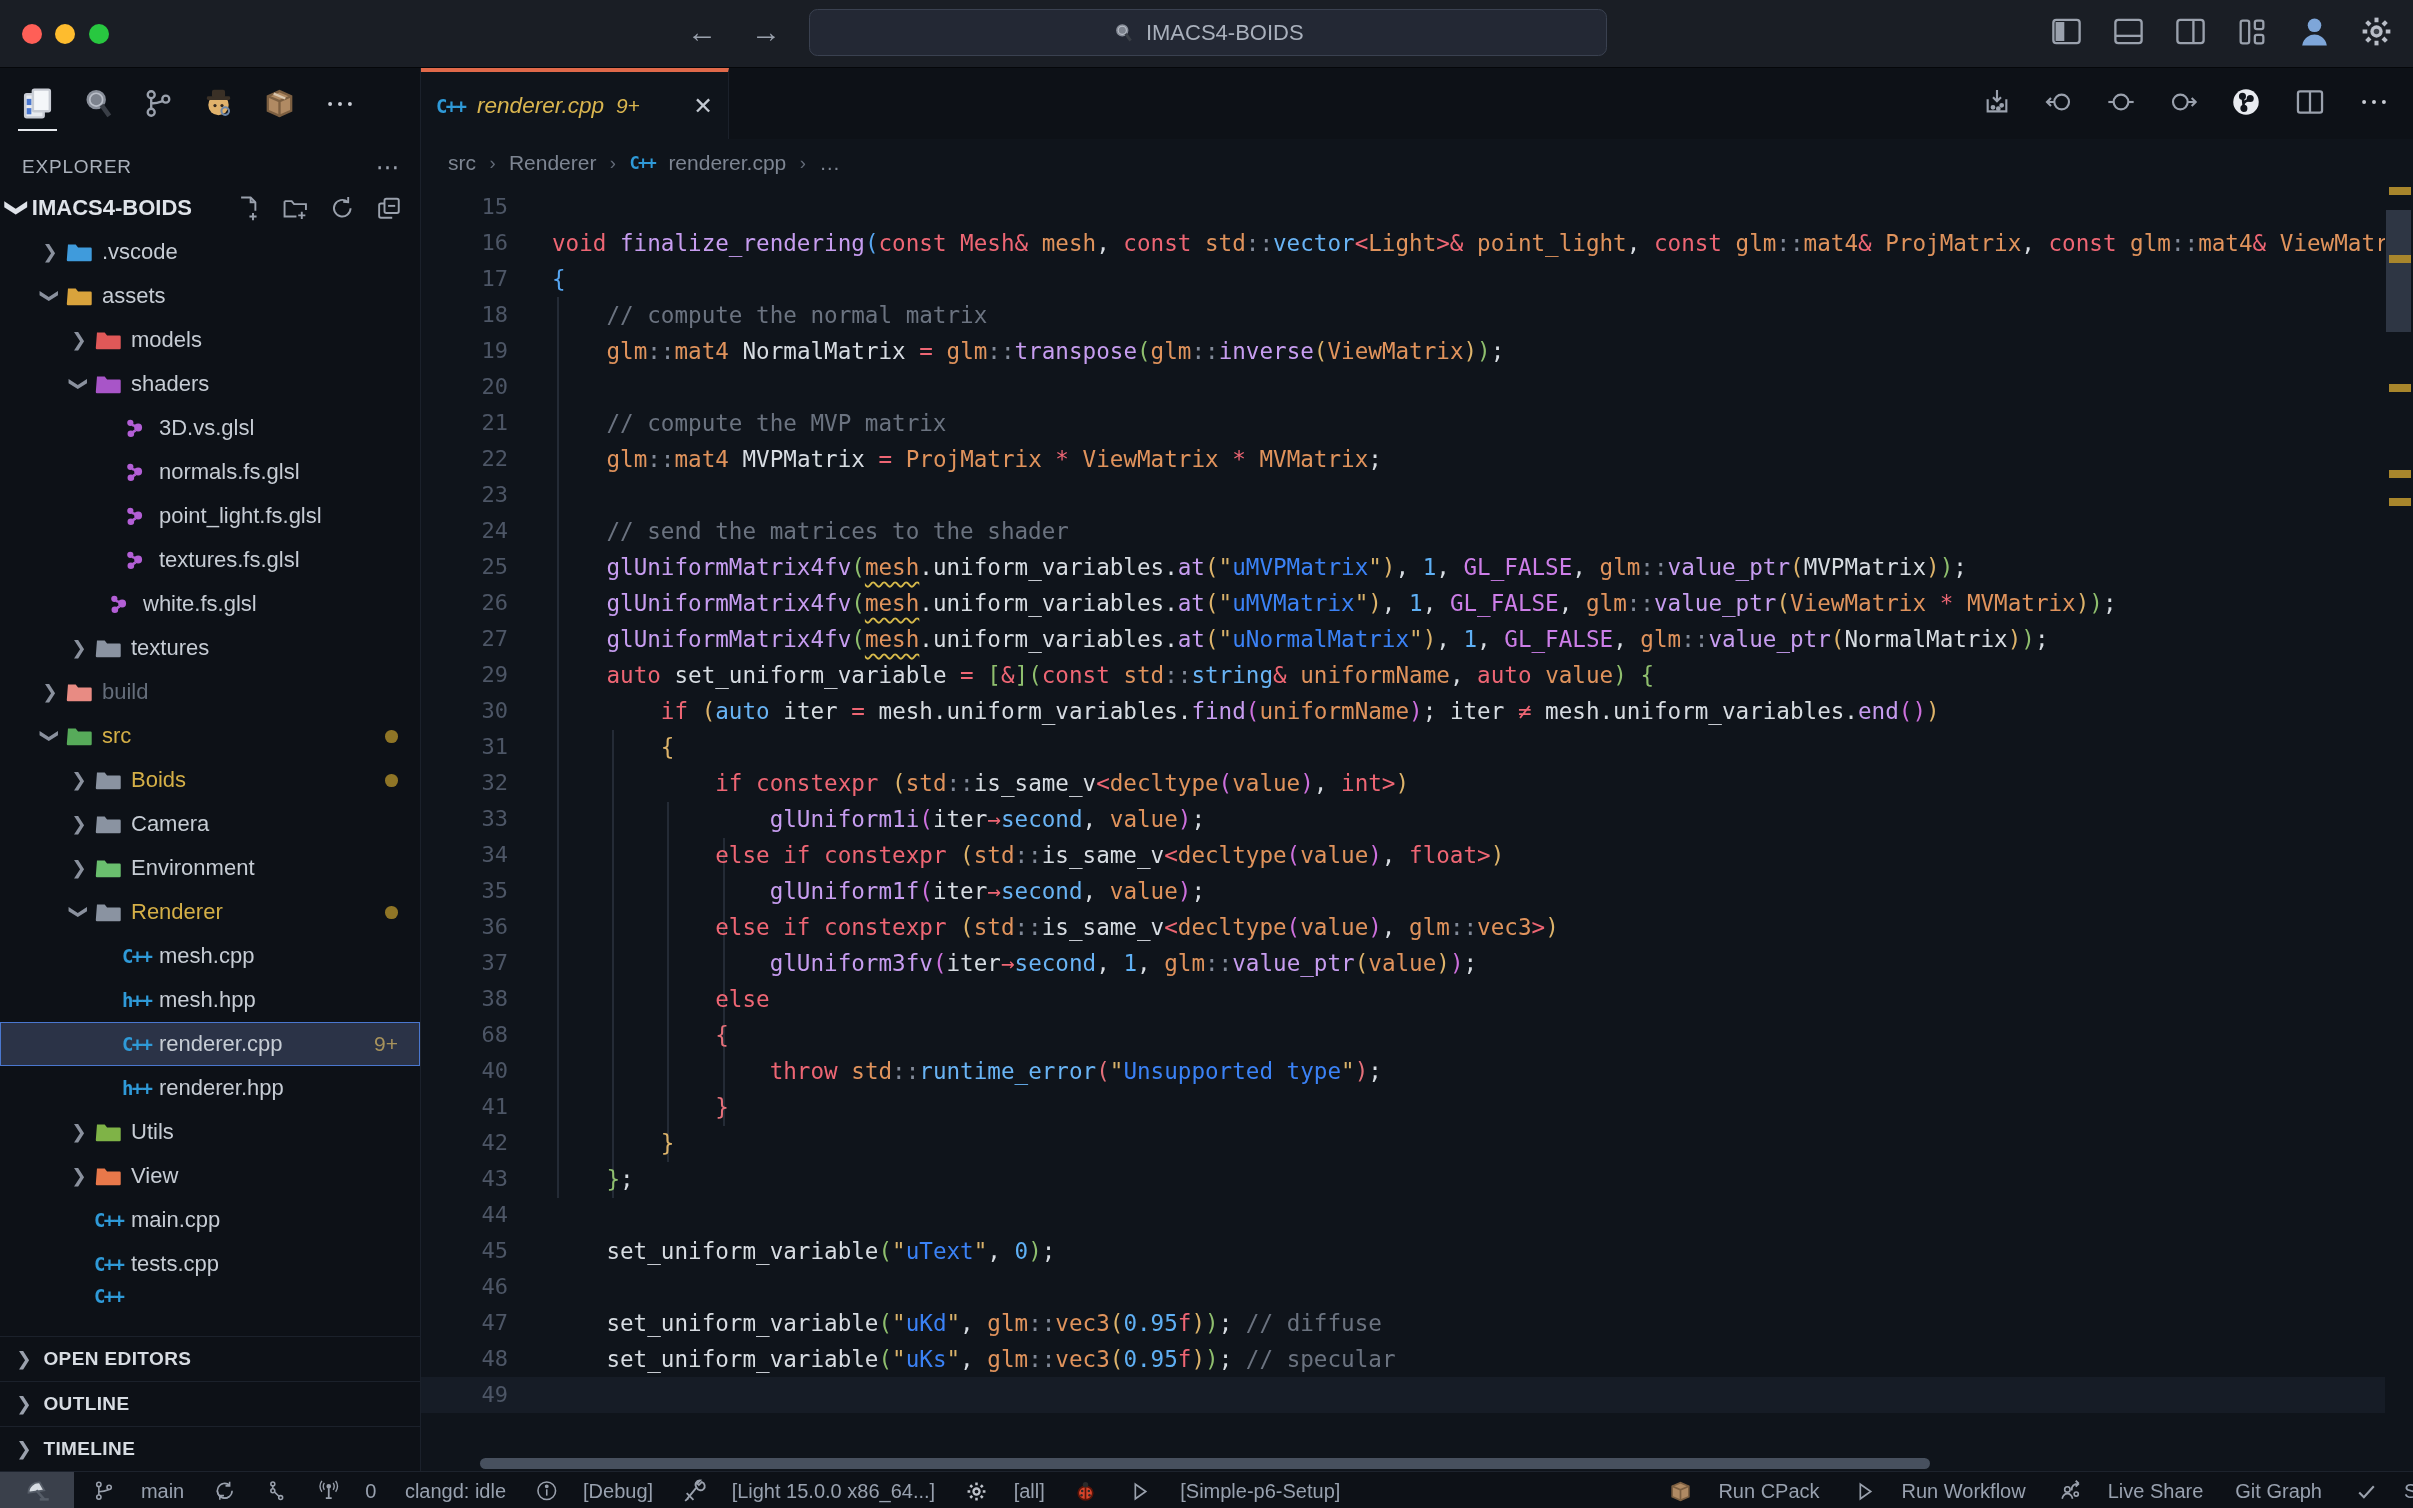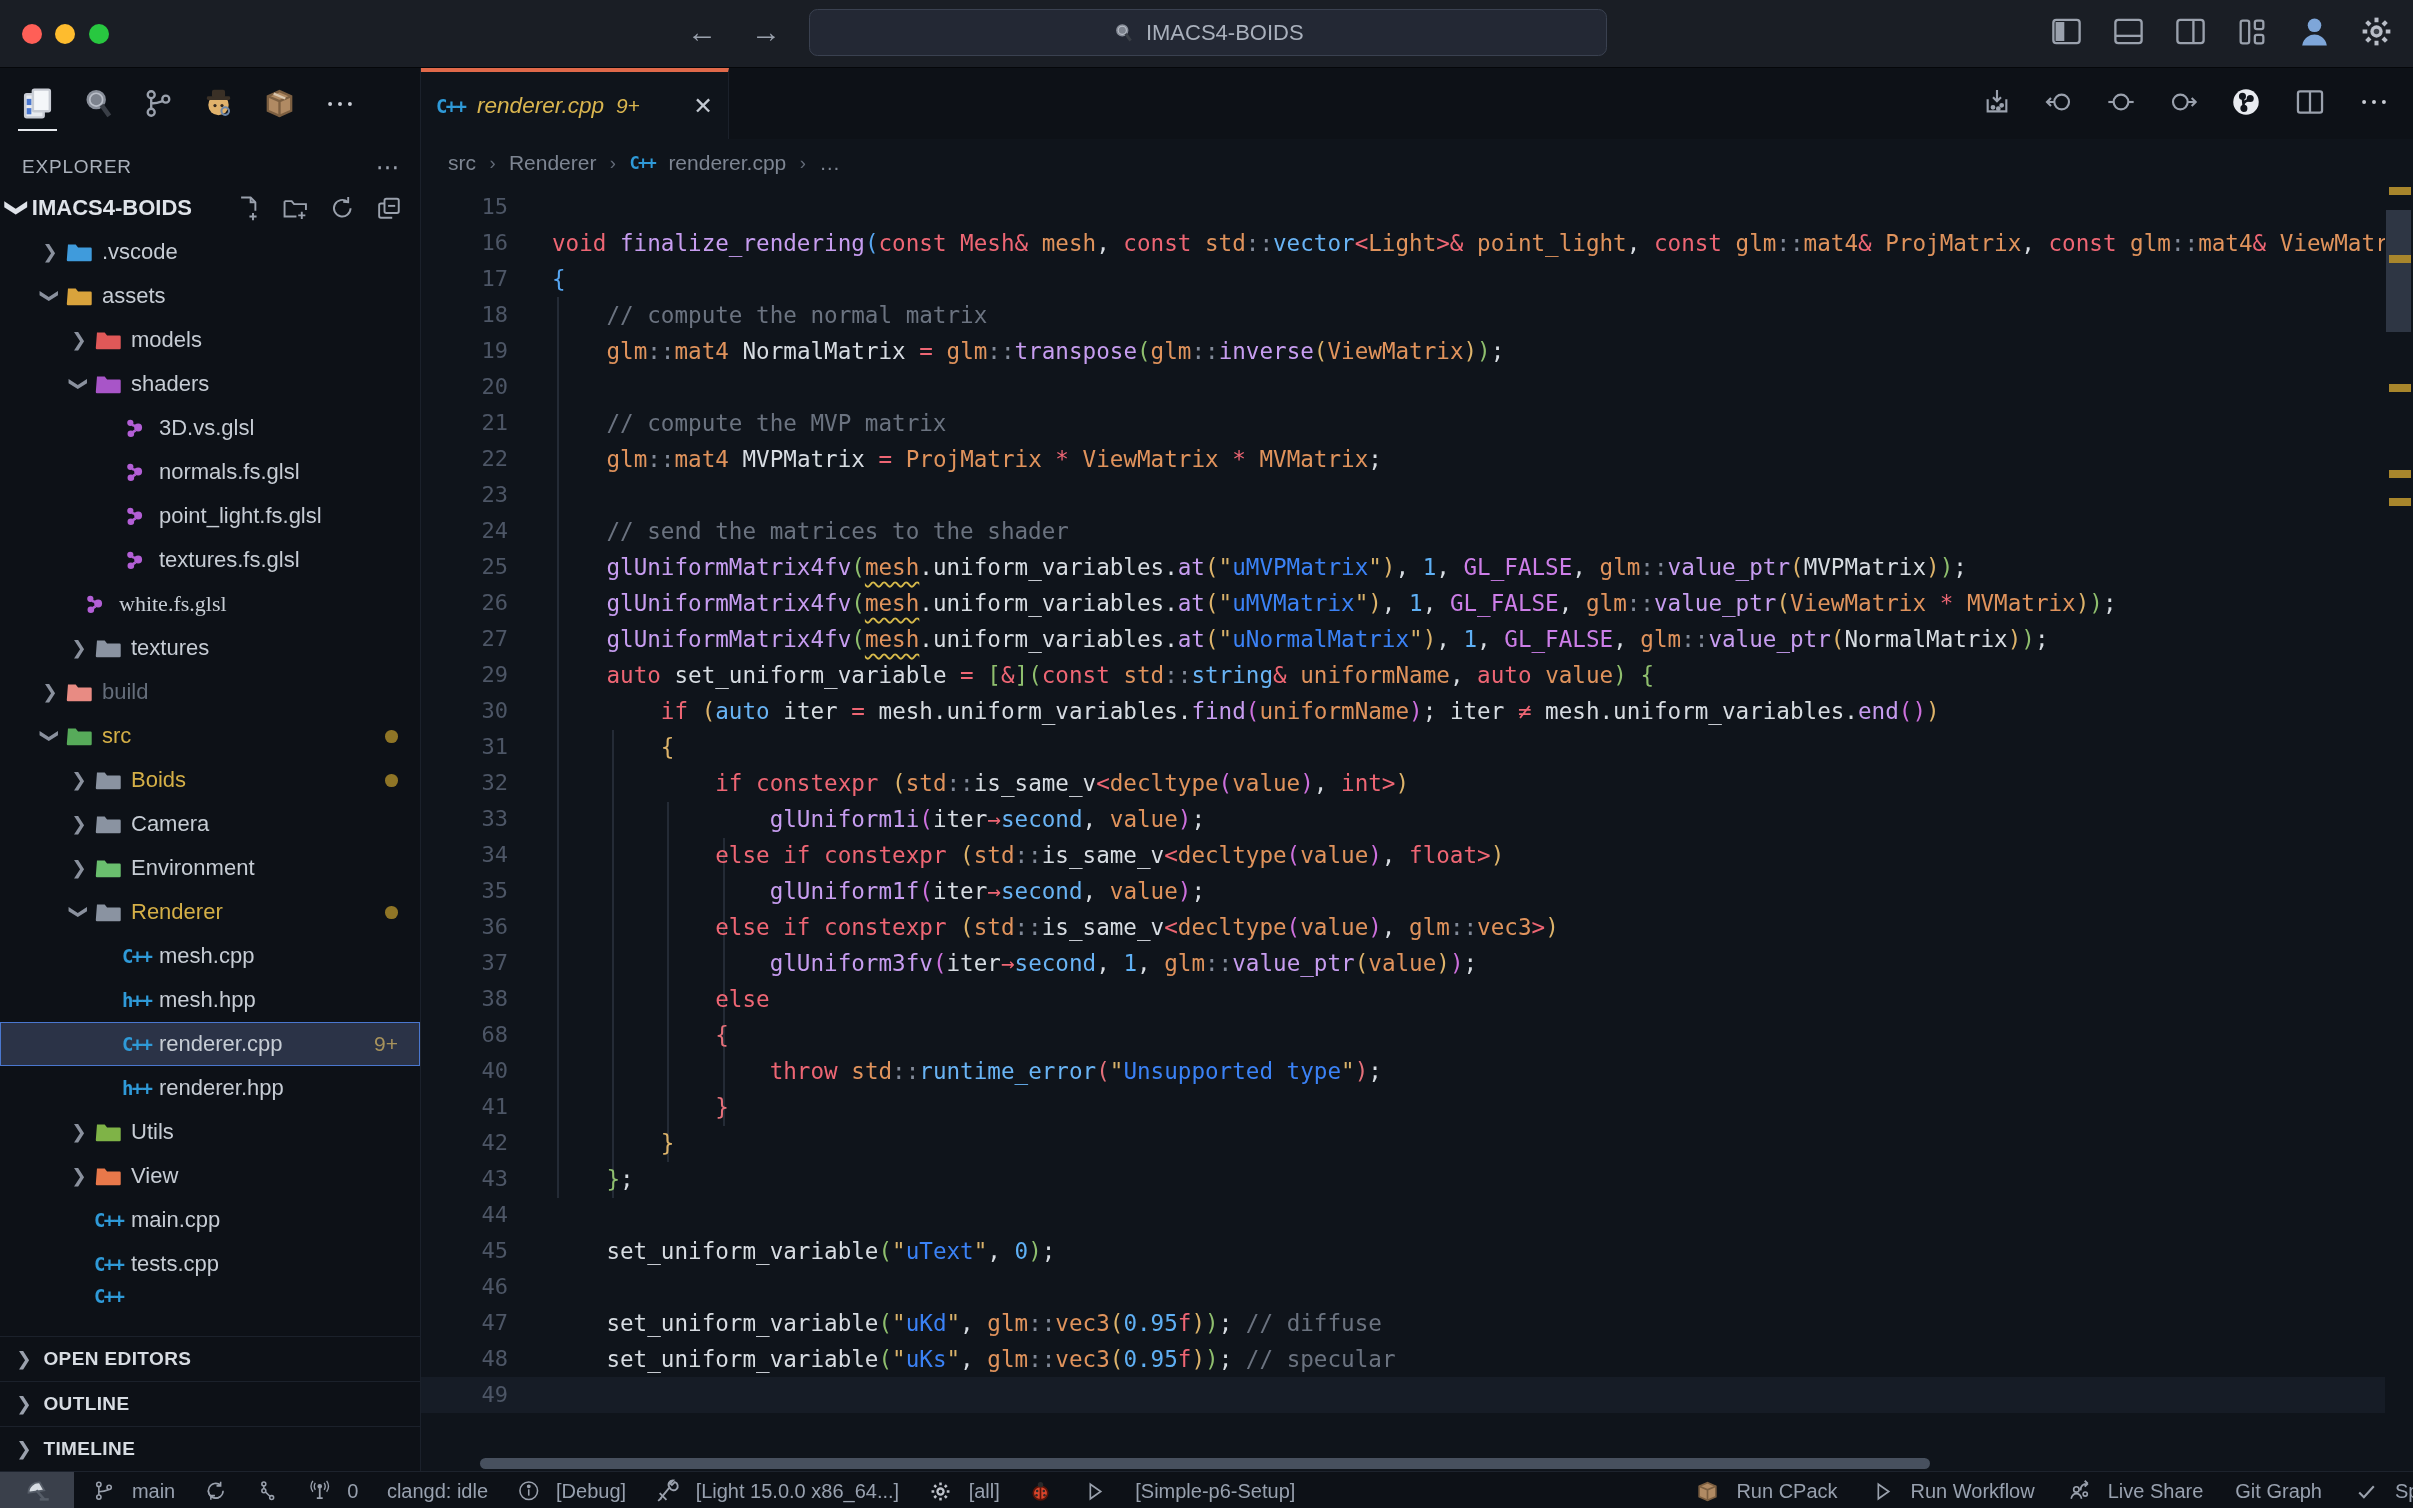--- a/index.html
+++ b/index.html
@@ -55,21 +55,21 @@
   .t-g{color:#828a99;} .t-s{color:#3b82f6;} .t-q{color:#d9b26a;} .t-n{color:#5fb0f5;}
   .t-m{color:#69b4f5;} .t-M{color:#cd7ee8;} .t-c{color:#6b7380;}
   .t-1{color:#56a5f0;} .t-2{color:#8fbf6e;} .t-3{color:#ddb36a;} .t-4{color:#e5707a;} .t-5{color:#cd70dd;}
   .t-W{color:#e0935c;text-decoration:underline wavy #d7ba4a 1.7px;text-underline-offset:5.9px;}
   .guide{position:absolute;width:1.7px;background:#242b36;}
   .vsb{position:absolute;top:0;right:0;width:28.5px;bottom:0;}
   .vsb .thumb{position:absolute;left:1.7px;right:1.7px;top:23.5px;height:122px;background:#2e3644;}
   .mark{position:absolute;right:1.7px;width:22px;height:8.4px;background:#a8862c;}
   .hsb{position:absolute;left:59px;bottom:2.5px;width:1450px;height:11px;background:#47505e;border-radius:5.9px;}
   .statusbar{height:38px;background:#0d1117;border-top:0.8px solid #1d232d;display:flex;align-items:center;color:#98a1af;font-size:20px;overflow:hidden;}
-  .sbitem{display:flex;align-items:center;gap:16px;margin-right:28.5px;white-space:nowrap;}
+  .sbitem{display:flex;align-items:center;gap:25px;margin-right:28.5px;white-space:nowrap;}
   .sbitem.box{background:#3a404b;height:38px;width:74px;justify-content:center;margin-right:18.4px;color:#1c2026;}
   .sbright{margin-left:auto;display:flex;align-items:center;}
   .sbright .sbitem{margin-right:32px;}
   .sbright .sbitem:last-child{margin-right:0;width:59px;overflow:hidden;}
   svg{display:block;}
 </style>
 </head>
 <body>
 
 <div class="titlebar">
@@ -370,21 +370,21 @@
           <span class="ticon">
             <svg width="25" height="25" viewBox="0 0 24 24" fill="#b35fd6">
               <circle cx="8" cy="6.5" r="3"></circle>
               <circle cx="15.5" cy="11" r="3.8"></circle>
               <circle cx="8.5" cy="17" r="3.2"></circle>
               <path d="M9.5 8.5 L13.5 9.8 M13 13.8 L10.5 15.5" stroke="#b35fd6" stroke-width="2.4"></path>
             </svg>
           </span>
           <span class="tname">textures.fs.glsl</span>
         </div>
-        <div class="trow" style="padding-left: 52px; font-family: Liberation Serif, serif;">
+        <div class="trow" style="padding-left: 76px;">
           <span class="chev"></span>
           <span class="ticon">
             <svg width="25" height="25" viewBox="0 0 24 24" fill="#b35fd6">
               <circle cx="8" cy="6.5" r="3"></circle>
               <circle cx="15.5" cy="11" r="3.8"></circle>
               <circle cx="8.5" cy="17" r="3.2"></circle>
               <path d="M9.5 8.5 L13.5 9.8 M13 13.8 L10.5 15.5" stroke="#b35fd6" stroke-width="2.4"></path>
             </svg>
           </span>
           <span class="tname">white.fs.glsl</span>

